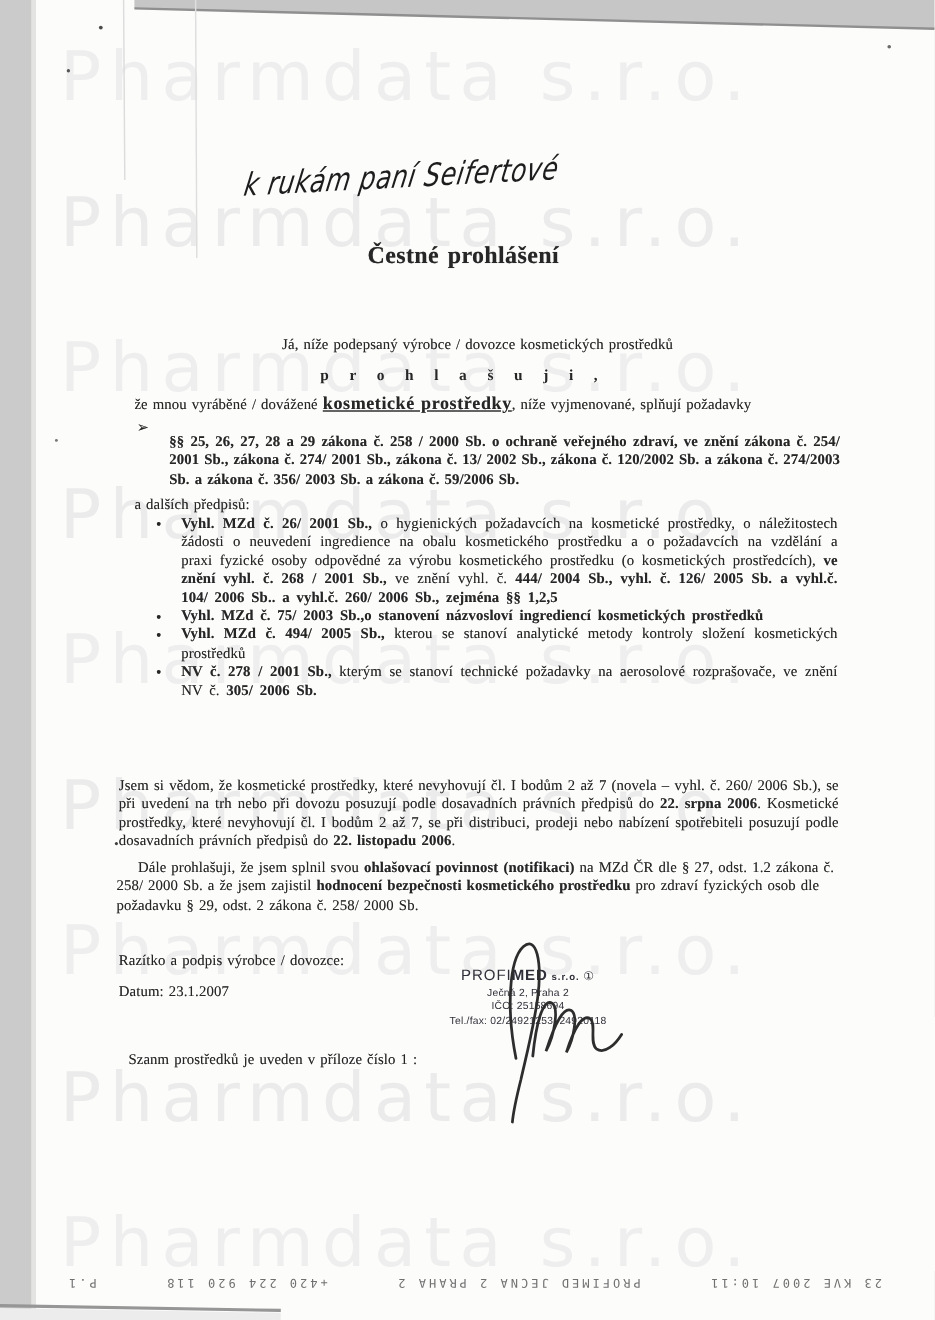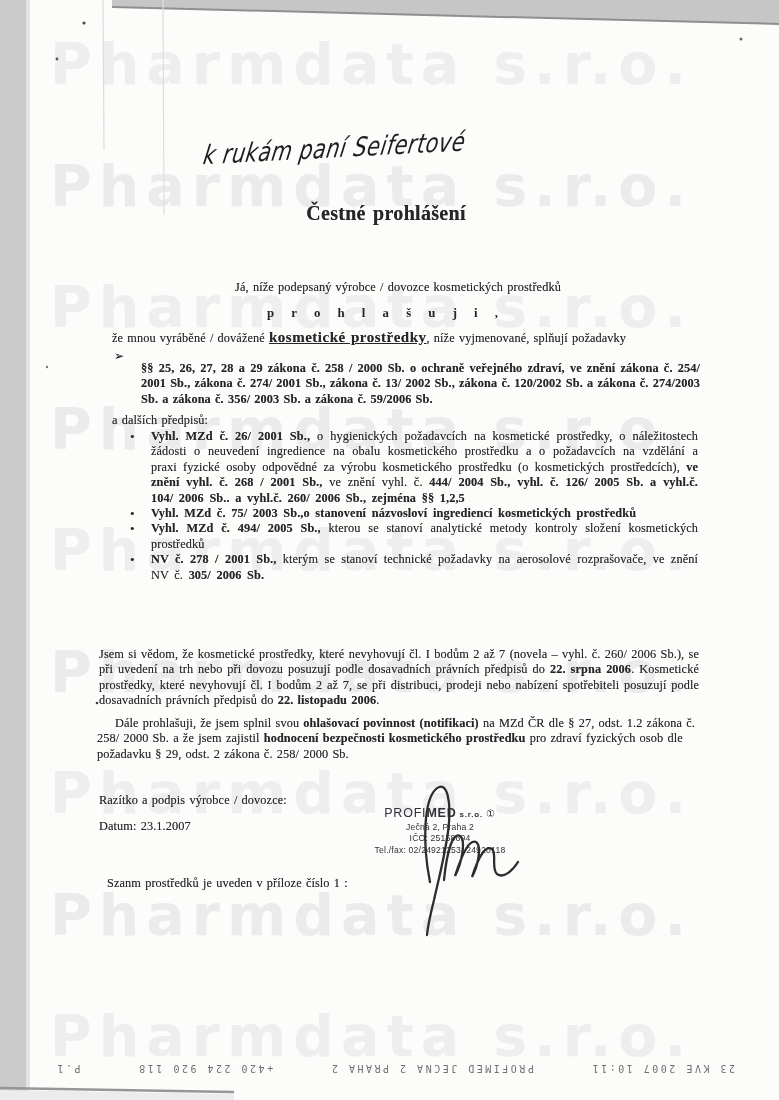--- a/index.html
+++ b/index.html
@@ -6,21 +6,21 @@
   .page{
     position:relative;width:779px;height:1100px;overflow:hidden;
     background:#fcfcfb;
     font-family:"Liberation Serif",serif;color:#262626;
   }
   
   .watermark{position:absolute;left:50px;top:4px;z-index:0;pointer-events:none;}
   .wm-row{
     height:121.5px;line-height:121.5px;white-space:nowrap;
     font-family:"DejaVu Sans",sans-serif;font-size:57px;letter-spacing:7px;
-    color:#ebebeb;font-weight:700;
+    color:#ebebeb;font-weight:400;
   }
   .wm-row:nth-child(odd){color:#eeeeee;}
   
   .artifacts{position:absolute;left:0;top:0;z-index:1;pointer-events:none;}
   .signature{position:absolute;left:0;top:0;z-index:3;pointer-events:none;}
   
   .content{position:absolute;left:0;top:0;width:779px;height:1100px;z-index:2;}
   .content p,.content h1,.content div{margin:0;padding:0;}
   .abs{position:absolute;}
   .body-text{font-size:12.3px;line-height:15.4px;word-spacing:1px;letter-spacing:.1px;

